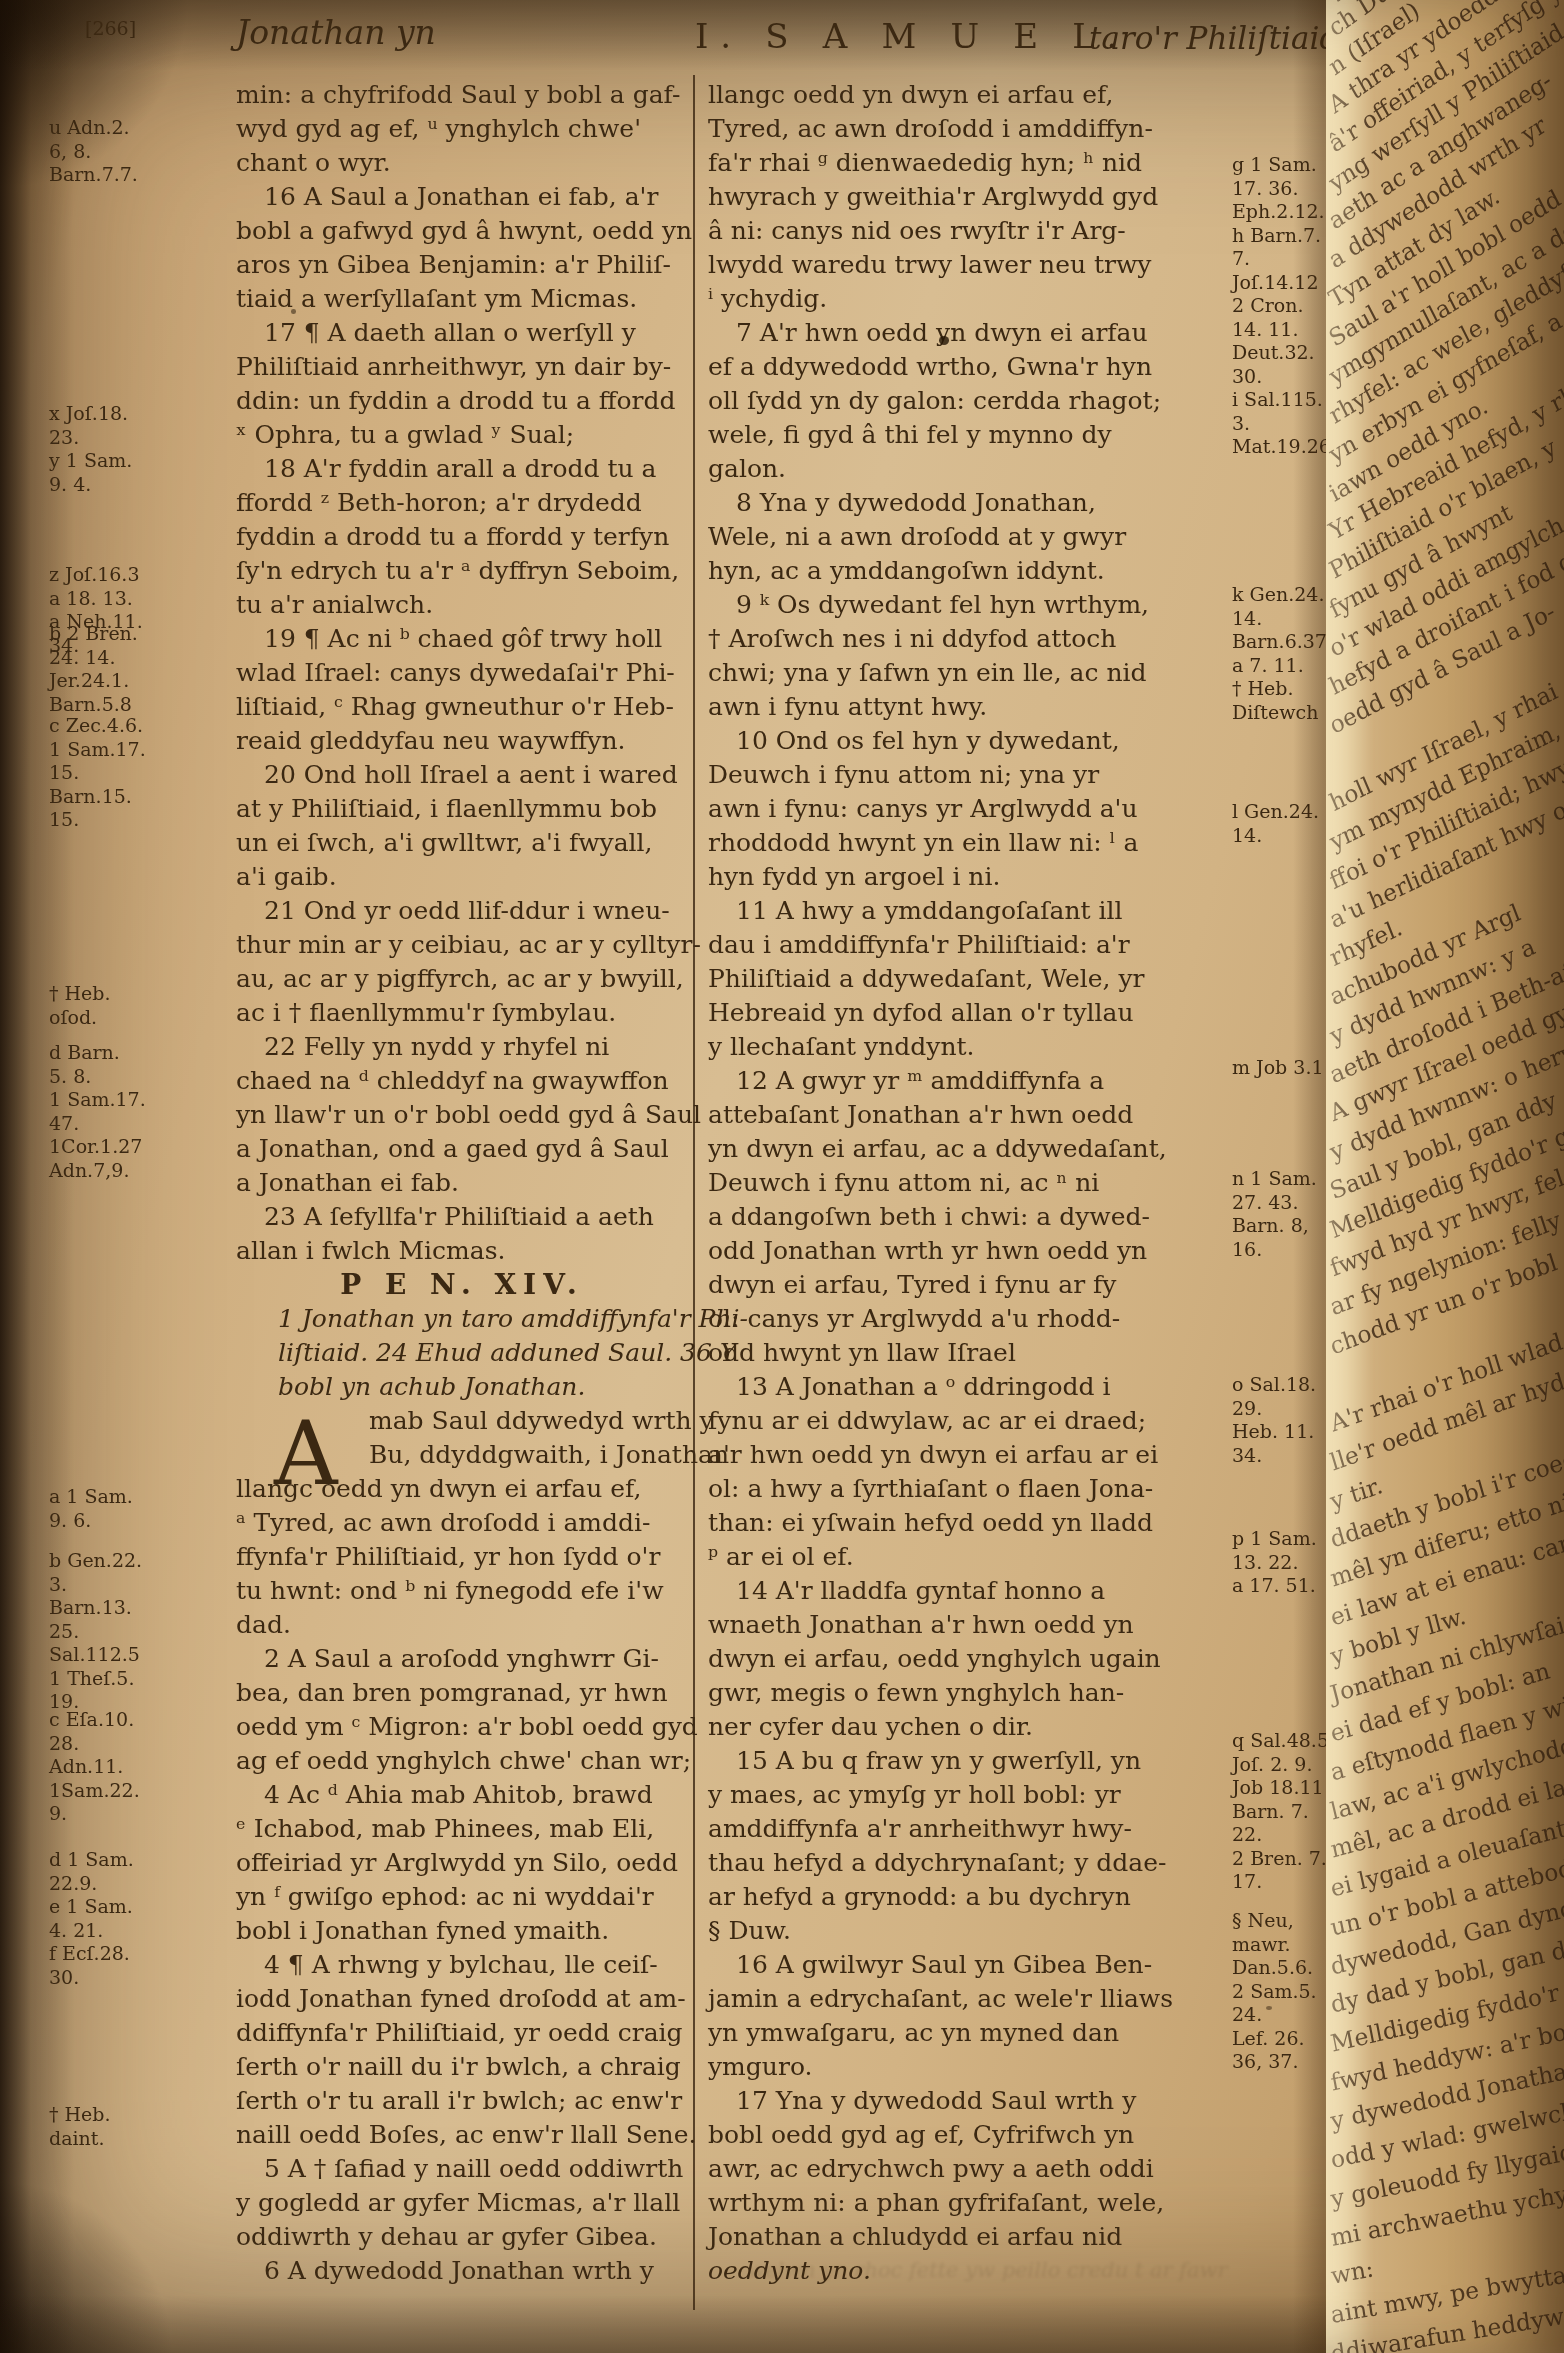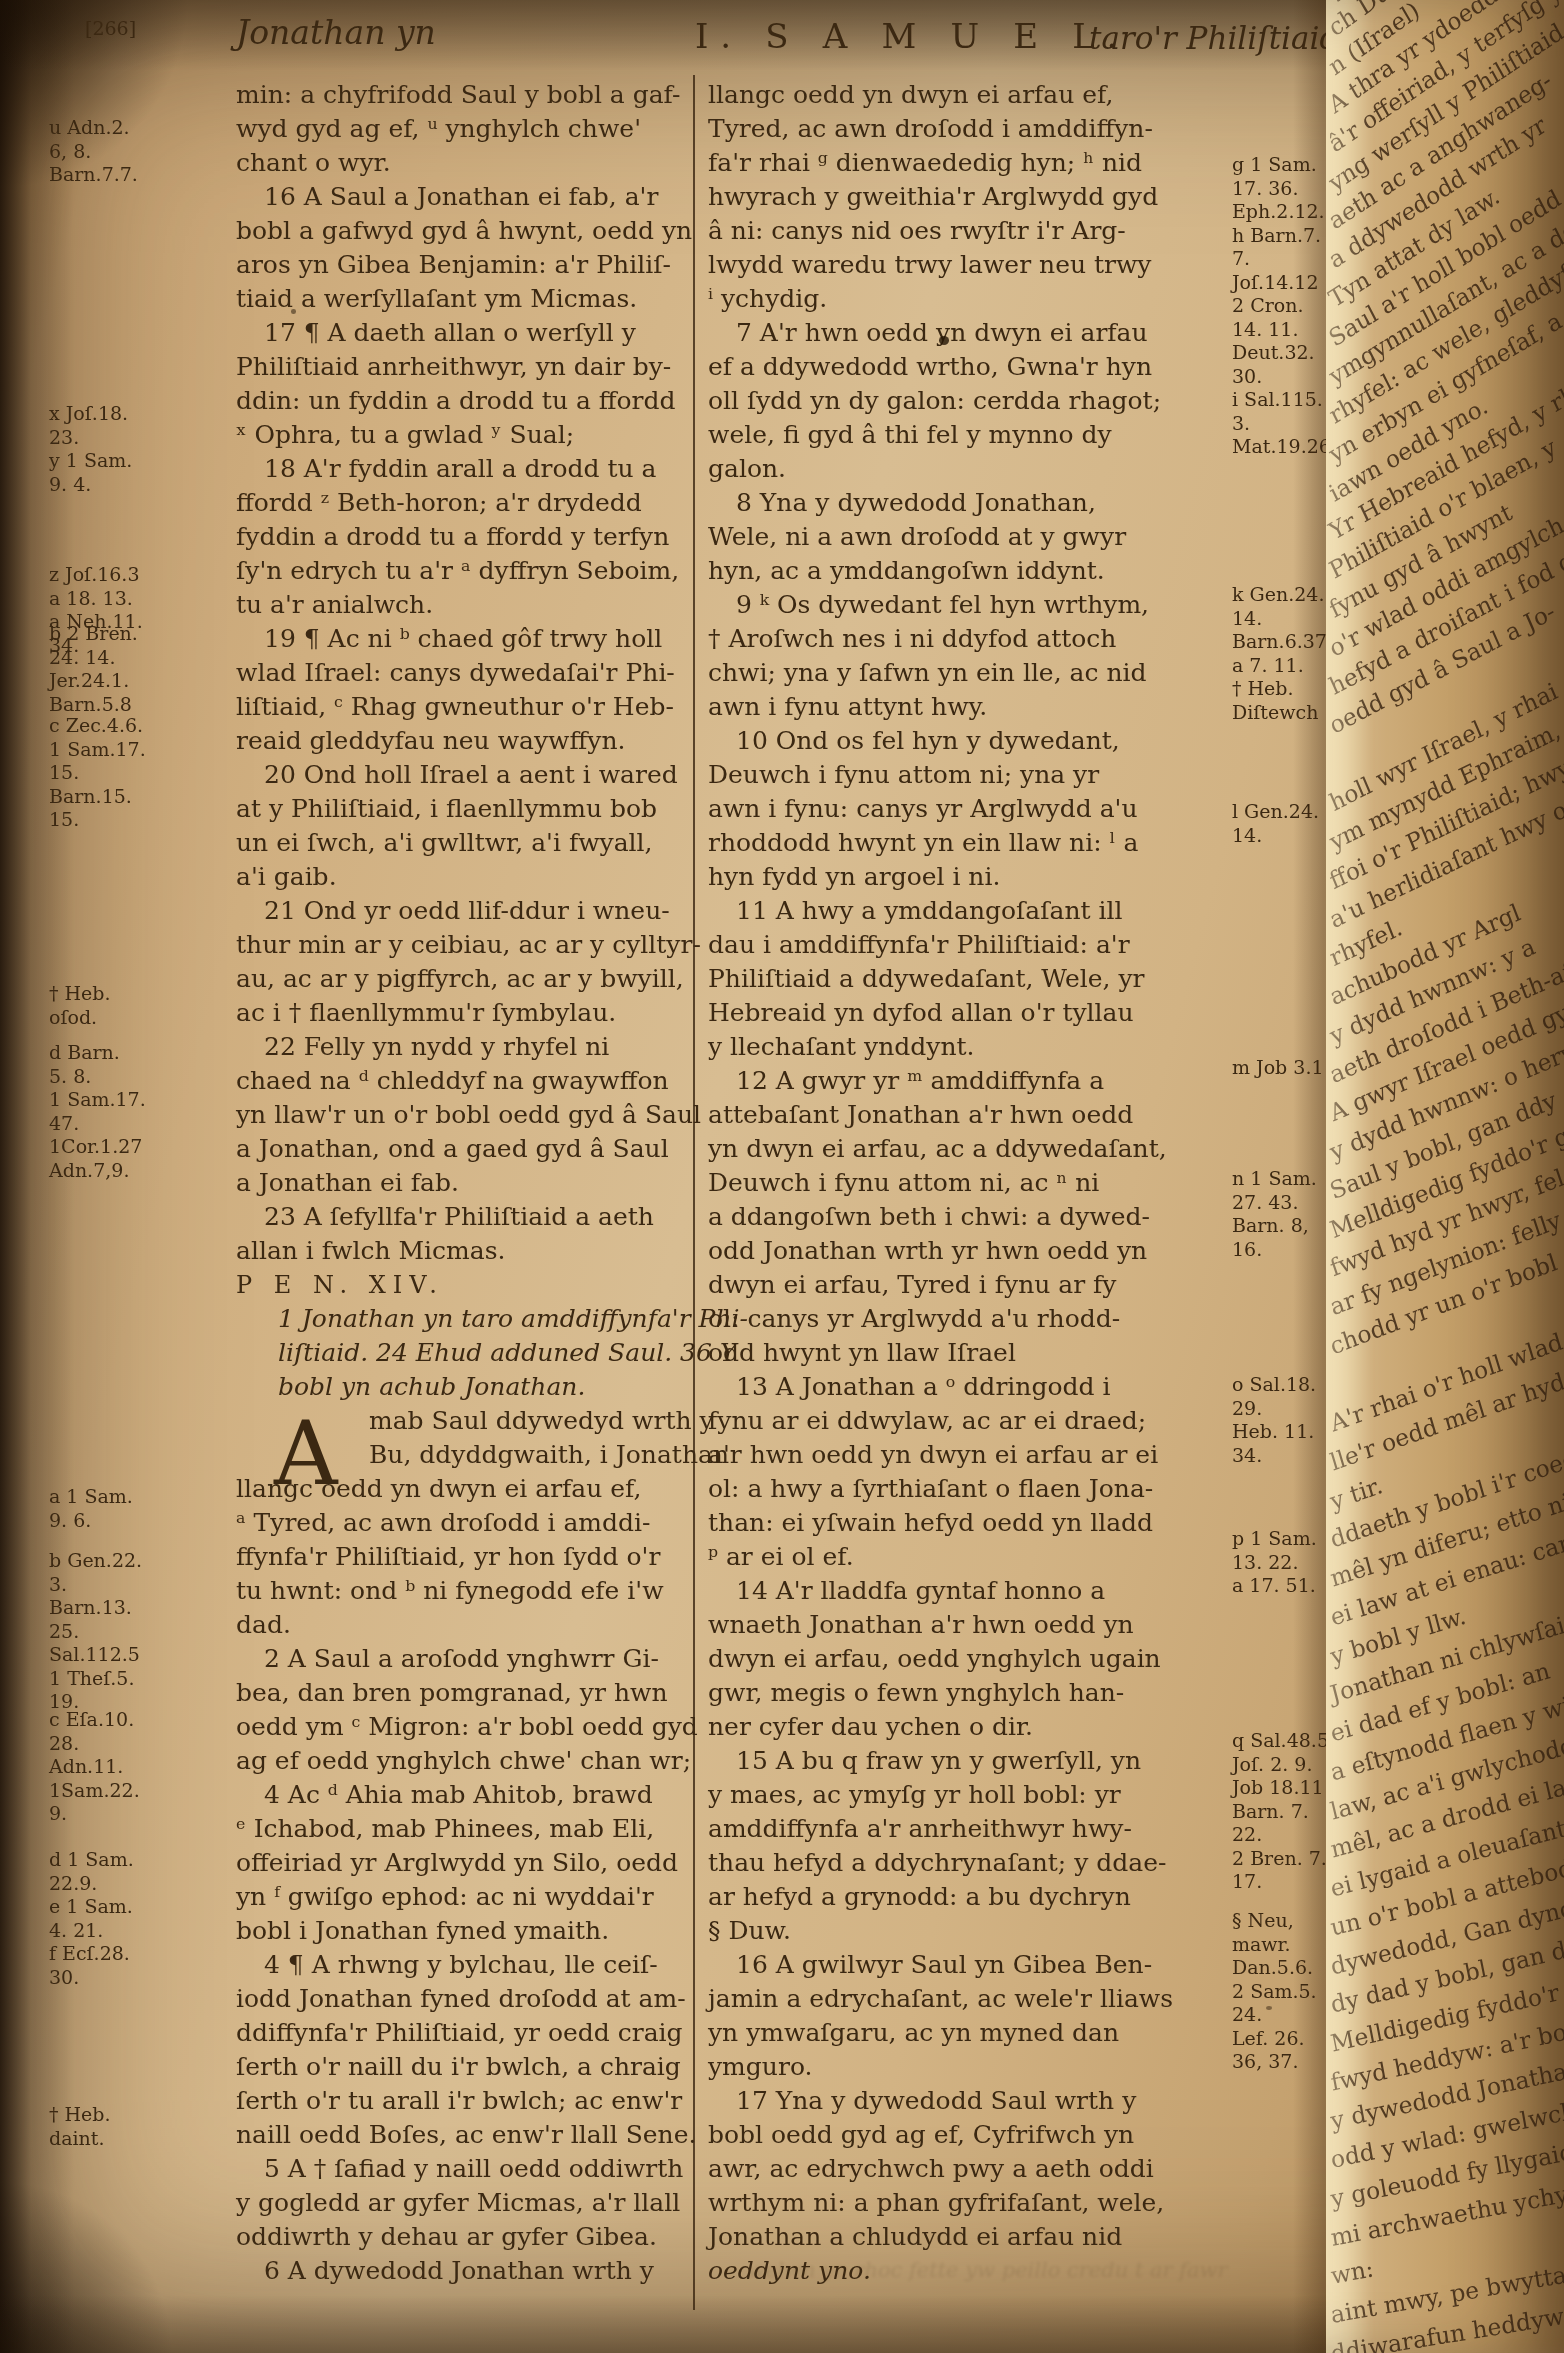--- a/index.html
+++ b/index.html
@@ -26,21 +26,21 @@
   #head-right{left:1089px;top:20.3px;font-size:31px;font-style:italic;}
 
   
   .col{position:absolute;top:78px;}
   #col-left{left:236px;width:452px;}
   #col-right{left:708px;width:515px;}
   .bl{height:34px;line-height:34px;font-size:25px;white-space:nowrap;}
   .bl.ind{padding-left:28px;}
   .bl.i{font-style:italic;}
   .bl.sum{font-style:italic;padding-left:42px;}
-  .bl.c{font-size:24px;letter-spacing:7px;padding-left:0;}
+  .bl.c{text-align:center;font-size:28px;letter-spacing:7px;padding-left:0;font-weight:bold;}
   .bl.d,.bl.d2{padding-left:133px;}
   #drop-cap{position:absolute;left:274px;top:1410px;font-size:88px;line-height:88px;}
 
   #divider{position:absolute;left:693px;top:75px;width:2px;height:2235px;background:rgba(58,38,16,.8);}
 
   
   .note{position:absolute;font-size:19px;line-height:23.5px;white-space:pre-line;}
   #notes-left{position:absolute;inset:0;width:0;height:0;}
   #notes-left .note{left:49px;width:184px;}
   #notes-right{position:absolute;inset:0;width:0;height:0;}

